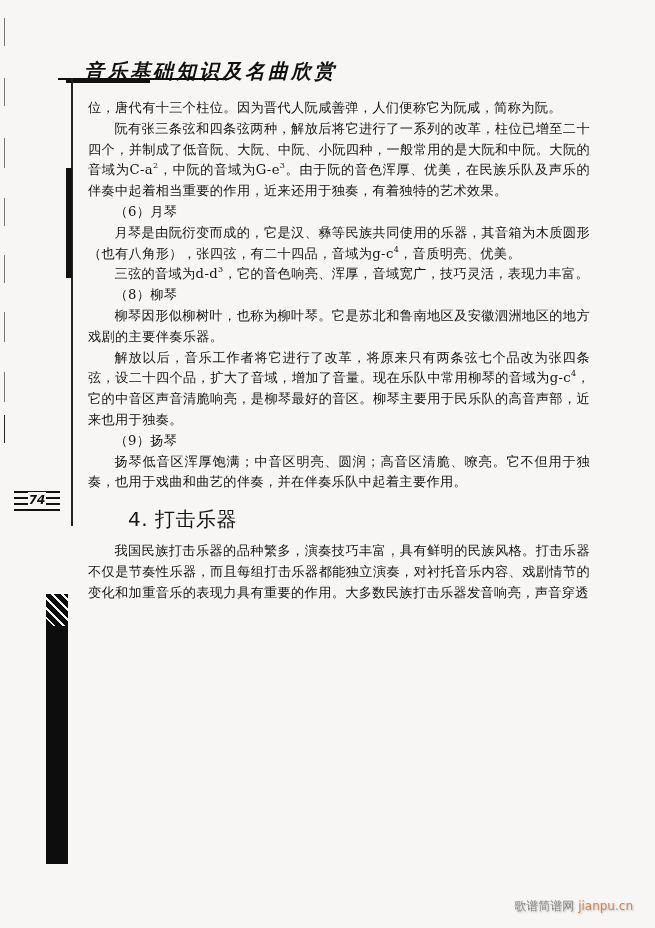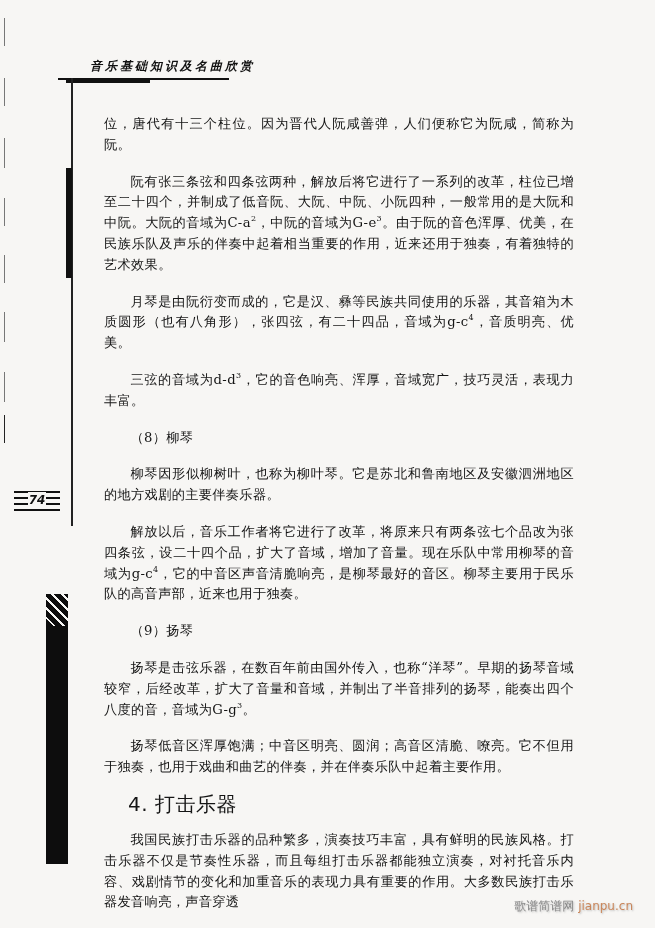--- a/index.html
+++ b/index.html
@@ -5,23 +5,23 @@
   html, body { margin:0; padding:0; }
   body {
     width:655px; height:928px; position:relative; overflow:hidden;
     background:#f7f6f4;
     font-family:"DejaVu Serif", "Liberation Serif", serif;
     color:#151515;
   }
   .page { position:absolute; inset:0; }
   .scan-line { position:absolute; left:4px; width:1px; background:#777; }
   .header-title {
-    position:absolute; left:90px; top:58px;
+    position:absolute; left:84px; top:58px;
     font-family:"DejaVu Serif", serif; font-weight:bold; font-style:italic;
-    font-size:12px; letter-spacing:3px; color:#111;
+    font-size:20px; letter-spacing:3px; color:#111;
   }
   .header-rule { position:absolute; left:58px; top:78px; width:171px; height:2px; background:#111; }
   .header-thick { position:absolute; left:66px; top:78px; width:84px; height:5px; background:#111; }
   .margin-rule { position:absolute; left:71px; top:78px; width:2px; height:448px; background:#222; }
   .margin-bar-top { position:absolute; left:66px; top:168px; width:6px; height:110px; background:#111; }
   .margin-bar-bottom { position:absolute; left:46px; top:596px; width:22px; height:268px; background:#0d0d0d; }
   .stripes {
     position:absolute; left:46px; top:594px; width:22px; height:32px;
     background:repeating-linear-gradient(45deg,#0d0d0d 0 5px,#f7f6f4 5px 7px);
   }
@@ -32,21 +32,21 @@
   .page-tab .line { position:absolute; left:0; width:46px; height:2px; background:#111; }
   .page-num {
     position:relative; z-index:2; background:#f7f6f4; padding:1px 1px;
     font-family:"DejaVu Sans", sans-serif; font-style:italic; font-weight:bold;
     font-size:12px; color:#111;
   }
   .content {
     position:absolute; left:88px; top:98px; width:502px;
     font-size:13.2px; line-height:20.8px; letter-spacing:0.35px;
   }
-  .content p { margin:16px; text-align:justify; text-align-last:left; }
+  .content p { margin:0; text-align:justify; text-align-last:left; }
   .content p.indent { text-indent:2em; }
   .content p.sub { text-indent:2em; }
   .content p.heading {
     text-indent:2em; font-family:"DejaVu Sans", sans-serif;
     font-size:20px; line-height:20px; margin:16px 0 12px 0; letter-spacing:0.5px;
   }
   .content sup { font-size:8px; line-height:0; vertical-align:6px; }
   .watermark {
     position:absolute; right:22px; top:898px;
     font-family:"DejaVu Serif", serif; font-size:12px; color:#888;
@@ -81,30 +81,30 @@
     <span class="page-num">74</span>
   </div>
 
   <div class="margin-bar-bottom"></div>
   <div class="stripes"></div>
 
   <div class="content">
     <p><span>位，唐代有十三个柱位。因为晋代人阮咸善弹，人们便称它为阮咸，简称为阮。</span></p>
     <p class="indent"><span>阮有张三条弦和四条弦两种，解放后将它进行了一系列的改革，柱位已增至二十四个，并制成了低音阮、大阮、中阮、小阮四种，一般常用的是大阮和中阮。大阮的音域为C-a</span><sup>2</sup><span>，中阮的音域为G-e</span><sup>3</sup><span>。由于阮的音色浑厚、优美，在民族乐队及声乐的伴奏中起着相当重要的作用，近来还用于独奏，有着独特的艺术效果。</span></p>
 
+    <p class="sub">（6）月琴</p>
     <p class="indent"><span>月琴是由阮衍变而成的，它是汉、彝等民族共同使用的乐器，其音箱为木质圆形（也有八角形），张四弦，有二十四品，音域为g-c</span><sup>4</sup><span>，音质明亮、优美。</span></p>
 
     <p class="indent"><span>三弦的音域为d-d</span><sup>3</sup><span>，它的音色响亮、浑厚，音域宽广，技巧灵活，表现力丰富。</span></p>
 
     <p class="sub">（8）柳琴</p>
     <p class="indent">柳琴因形似柳树叶，也称为柳叶琴。它是苏北和鲁南地区及安徽泗洲地区的地方戏剧的主要伴奏乐器。</p>
     <p class="indent"><span>解放以后，音乐工作者将它进行了改革，将原来只有两条弦七个品改为张四条弦，设二十四个品，扩大了音域，增加了音量。现在乐队中常用柳琴的音域为g-c</span><sup>4</sup><span>，它的中音区声音清脆响亮，是柳琴最好的音区。柳琴主要用于民乐队的高音声部，近来也用于独奏。</span></p>
 
     <p class="sub">（9）扬琴</p>
-    <p class="indent"><span>扬琴是击弦乐器，在数百年前由国外传入，也称“洋琴”。早期的扬琴音域较窄，后经改革，扩大了音量和音域，并制出了半音排列的扬琴，能奏出四个八度的音，音域为G-g</span><sup>3</sup><span>。</span></p>
     <p class="indent">扬琴低音区浑厚饱满；中音区明亮、圆润；高音区清脆、嘹亮。它不但用于独奏，也用于戏曲和曲艺的伴奏，并在伴奏乐队中起着主要作用。</p>
 
     <p class="heading">4. 打击乐器</p>
     <p class="indent">我国民族打击乐器的品种繁多，演奏技巧丰富，具有鲜明的民族风格。打击乐器不仅是节奏性乐器，而且每组打击乐器都能独立演奏，对衬托音乐内容、戏剧情节的变化和加重音乐的表现力具有重要的作用。大多数民族打击乐器发音响亮，声音穿透</p>
   </div>
 
   <div class="watermark">
     <span>歌谱简谱网</span><span class="url">jianpu.cn</span>
   </div>
 </div>

